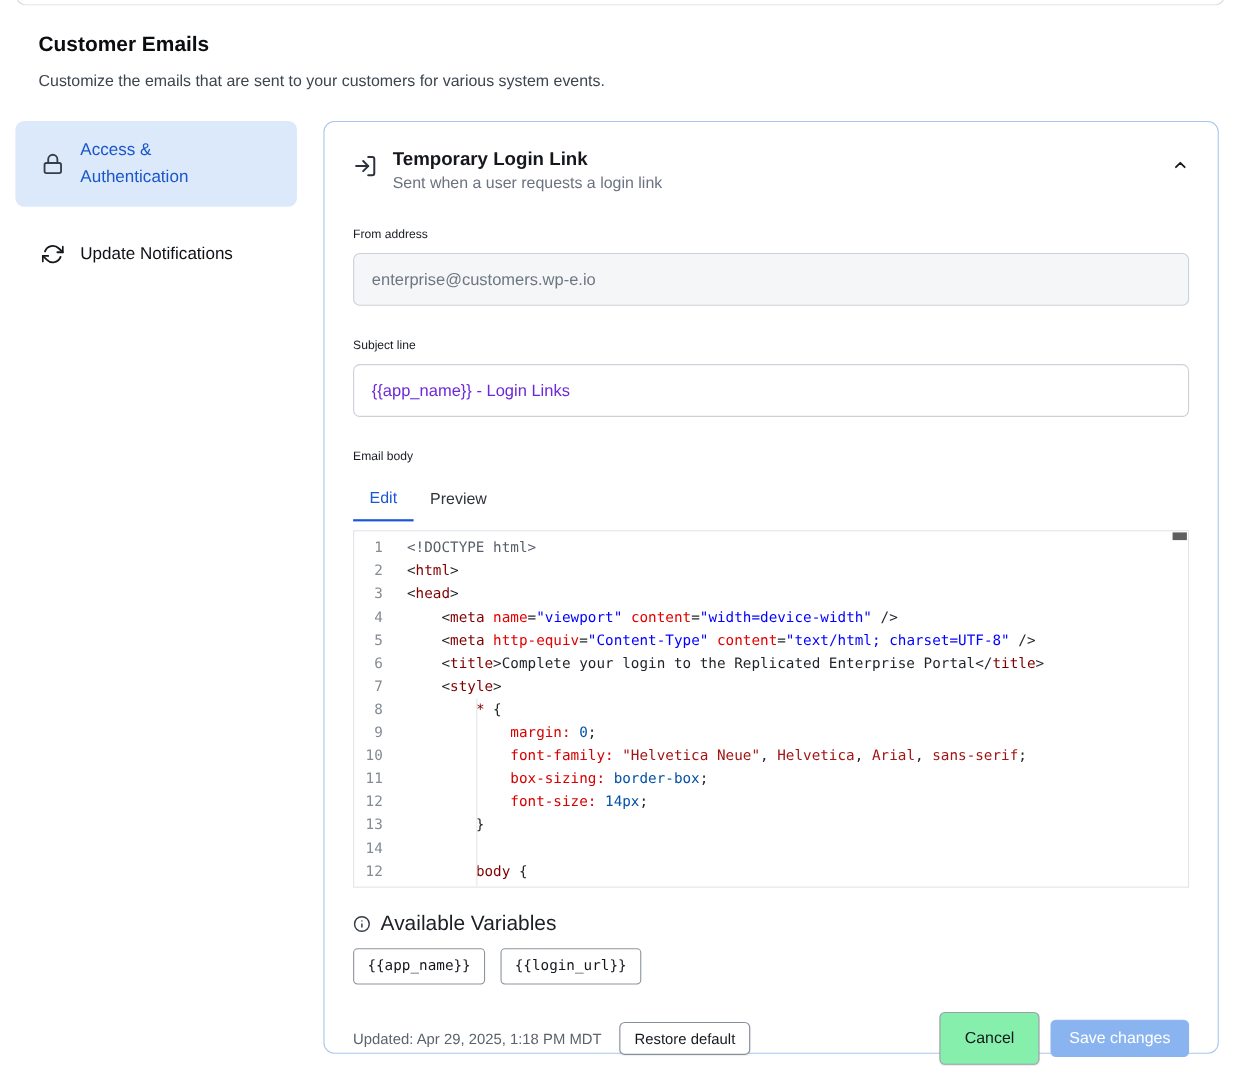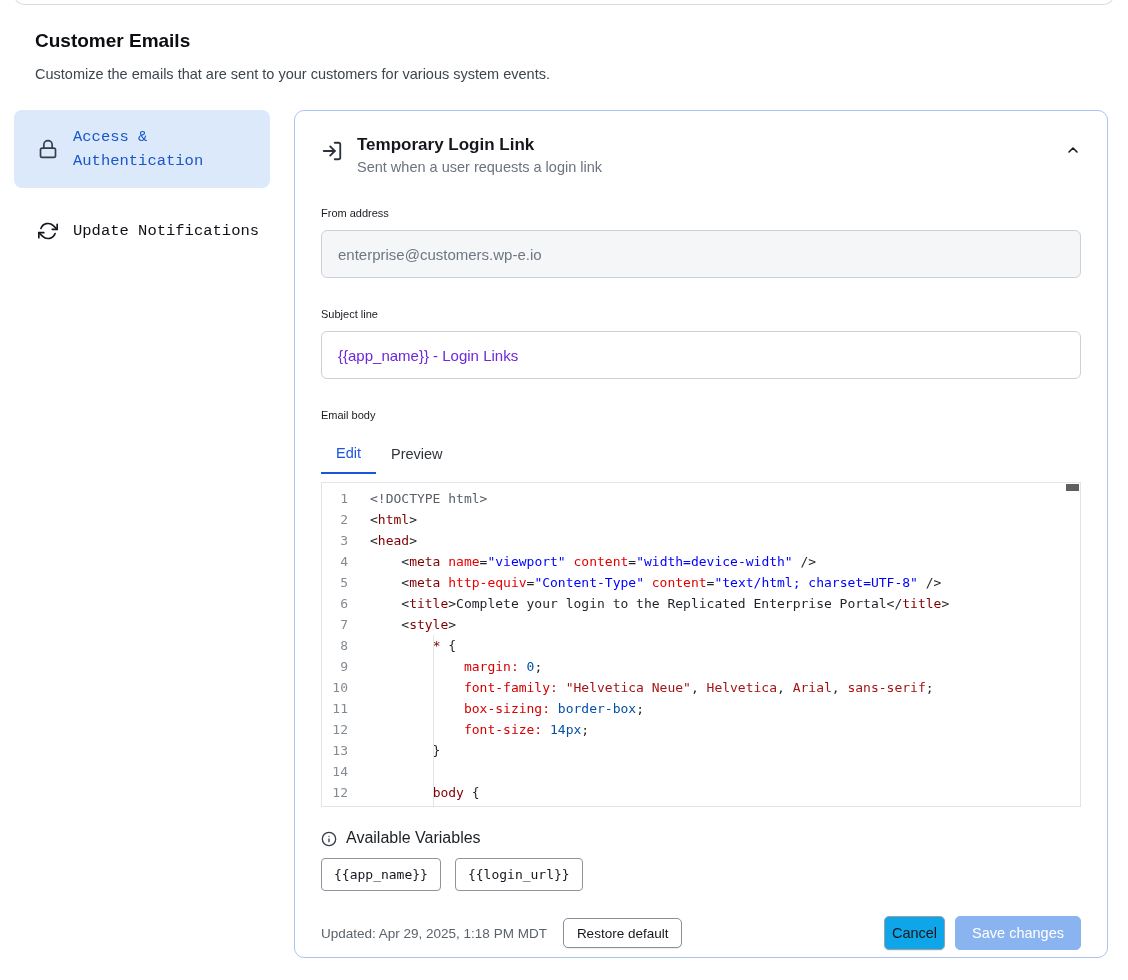--- a/index.html
+++ b/index.html
@@ -11,21 +11,21 @@
   
   .top-rule { position:absolute; left:14px; right:14px; top:-7px; height:12px;
     border:1px solid #d7dce2; border-top:none; border-radius:0 0 10px 10px; }
 
   .page-title { position:absolute; left:35px; top:30px; font-size:19px; font-weight:700; color:#0b0d10; }
   .page-subtitle { position:absolute; left:35px; top:66px; font-size:14.5px; color:#3d454f; }
 
   
   .sidebar { position:absolute; left:14px; top:110px; width:256px; }
   .side-item { display:flex; align-items:center; gap:15px; padding:15px 10px 15px 24px;
-    border-radius:8px; font-size:15.5px; font-weight:500; color:#0e1116; cursor:pointer;font-family:Liberation Mono, monospace; }
+    border-radius:8px; font-size:15.5px; font-weight:500; color:#0e1116; cursor:pointer; }
   .side-item.active { background:#dbe9fb; color:#1b56c9; }
   .side-item + .side-item { margin-top:16px; }
   .side-label { line-height:24px; }
   .side-item.active .side-label { max-width:136px; }
   .icon { display:inline-flex; flex:none; }
   .icon-dark { color:#363d47; }
   .icon-black { color:#15181c; }
 
   
   .card { position:absolute; left:294px; top:110px; width:814px; height:848px;
@@ -60,32 +60,32 @@
   .vthumb { position:absolute; right:1px; top:1px; width:13px; height:7px; background:#5f5f5f; }
   .t-pl  { color:#1f2328; }
   .t-gr  { color:#596069; }
   .t-tag { color:#800000; }
   .t-attr{ color:#e50000; }
   .t-val { color:#0000ff; }
   .t-prop{ color:#d60000; }
   .t-num { color:#0451a5; }
   .t-str { color:#a31515; }
 
-  .vars-head { display:flex; align-items:flex-end; gap:9px; margin-top:22px;
-    font-size:16px; font-weight:500; color:#1c2026; }
+  .vars-head { display:flex; align-items:center; gap:9px; margin-top:22px;
+    font-size:19px; font-weight:500; color:#1c2026; }
   .chips { display:flex; gap:14px; margin-top:11px; }
   .chip { border:1px solid #8d949d; border-radius:4px; padding:8px 12px; background:#fff;
     font:13px "DejaVu Sans Mono", monospace; color:#14171c; cursor:pointer; }
 
   .card-foot { display:flex; align-items:center; margin-top:25px; }
   .updated { font-size:13.5px; color:#5c636c; }
   .btn { font-family:"Liberation Sans", sans-serif; cursor:pointer; border-radius:5px; }
   .btn-restore { margin-left:16px; height:30px; padding:0 13px; font-size:13.5px; background:#fff;
     border:1px solid #878f99; color:#14171c; box-shadow:0 1px 1px rgba(0,0,0,.07); }
-  .btn-cancel { margin-left:auto; height:34px; padding:0 7px; font-size:14.5px; background:#0ea5e9;
+  .btn-cancel { margin-left:auto; height:48px; padding:0 22px; font-size:14.5px; background:#86efac;
     border:1px solid #98a0aa; color:#14171c; box-shadow:0 1px 1px rgba(0,0,0,.08); }
   .btn-save { margin-left:10px; height:34px; padding:0 16px; font-size:14.5px;
     background:#8ab4f0; border:1px solid #8ab4f0; color:#fff; }
   svg { display:block; }
 </style>
 </head>
 <body>
 
 <div class="stage">
   <div class="top-rule"></div>

